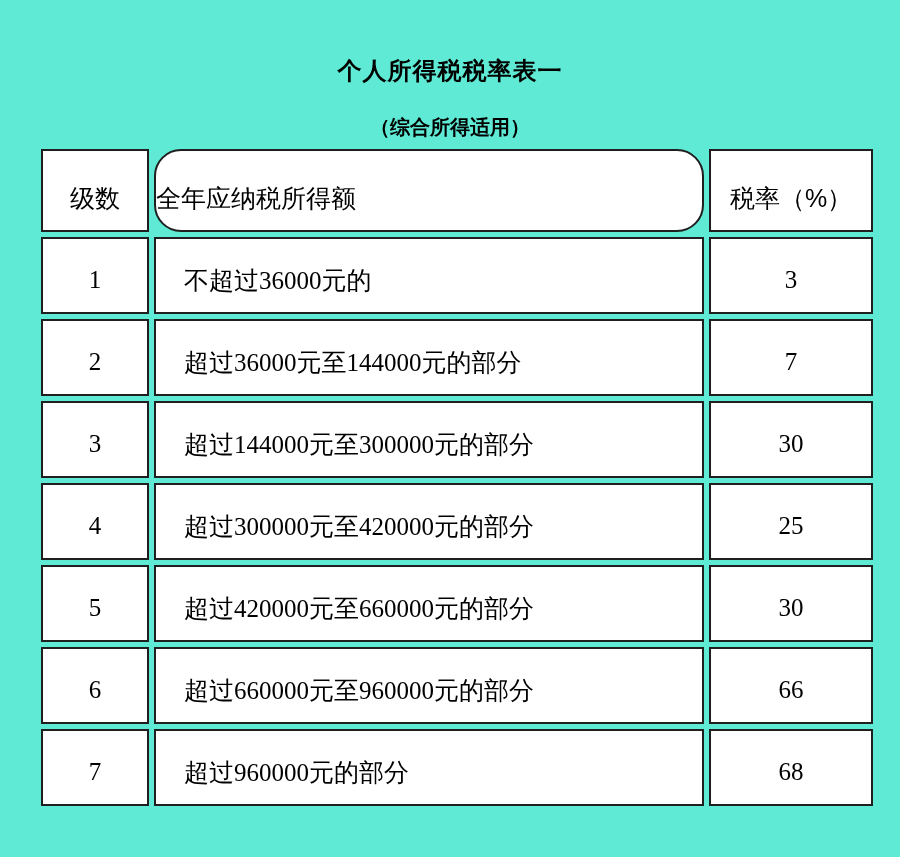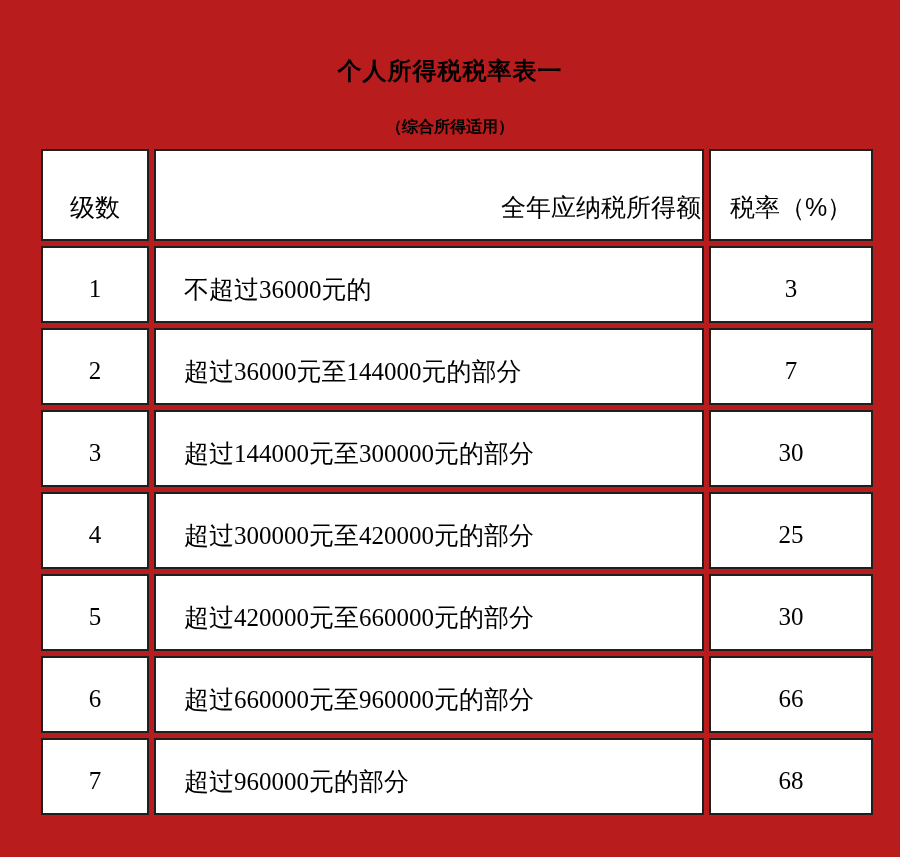--- a/index.html
+++ b/index.html
@@ -6,40 +6,40 @@
     margin: 0;
     padding: 0;
     background: #ffffff;
     color: #000000;
     font-family: "Liberation Serif", serif;
   }
   .page {
     position: relative;
     width: 900px;
     height: 857px;
-    background: #b91c1c;
+    background: #5eead4;
     overflow: hidden;
   }
   .doc-title {
     margin: 0;
     padding-top: 58px;
     text-align: center;
     font-family: "Liberation Sans", sans-serif;
     font-weight: bold;
     font-size: 24px;
     line-height: 26px;
     letter-spacing: 1px;
   }
   .doc-subtitle {
     margin: 0;
     padding-top: 32px;
     text-align: center;
     font-family: "Liberation Sans", sans-serif;
     font-weight: bold;
-    font-size: 16px;
+    font-size: 20px;
     line-height: 22px;
   }
   table.tax-table {
     margin: 6px 0 0 36px;
     border-collapse: separate;
     border-spacing: 5px 5px;
     table-layout: fixed;
   }
   .tax-table th,
   .tax-table td {
@@ -47,31 +47,31 @@
     background: #ffffff;
     vertical-align: middle;
     text-align: center;
     box-sizing: content-box;
   }
   .tax-table th {
     font-family: "Liberation Sans", sans-serif;
     font-weight: normal;
     font-size: 25px;
     height: 62px;
-    padding-top: 25px;
+    padding-top: 16px;
   }
   .tax-table td {
     font-size: 25px;
     height: 62px;
     padding-top: 10px;
   }
   .col-level  { width: 102px; }
   .col-income { width: 517px; padding-left: 28px; }
   .col-rate   { width: 158px; margin-left: 40px; }
-  th.col-income { text-align: right; padding-left: 0; width: 531px; }
+  th.col-income { text-align: left; padding-left: 0; width: 531px; border-radius: 27px; }
   td.col-income { text-align: left; }
 </style>
 </head>
 <body>
 
 <div class="page">
 
   <h1 class="doc-title">个人所得税税率表一</h1>
   <h2 class="doc-subtitle">（综合所得适用）</h2>
 

